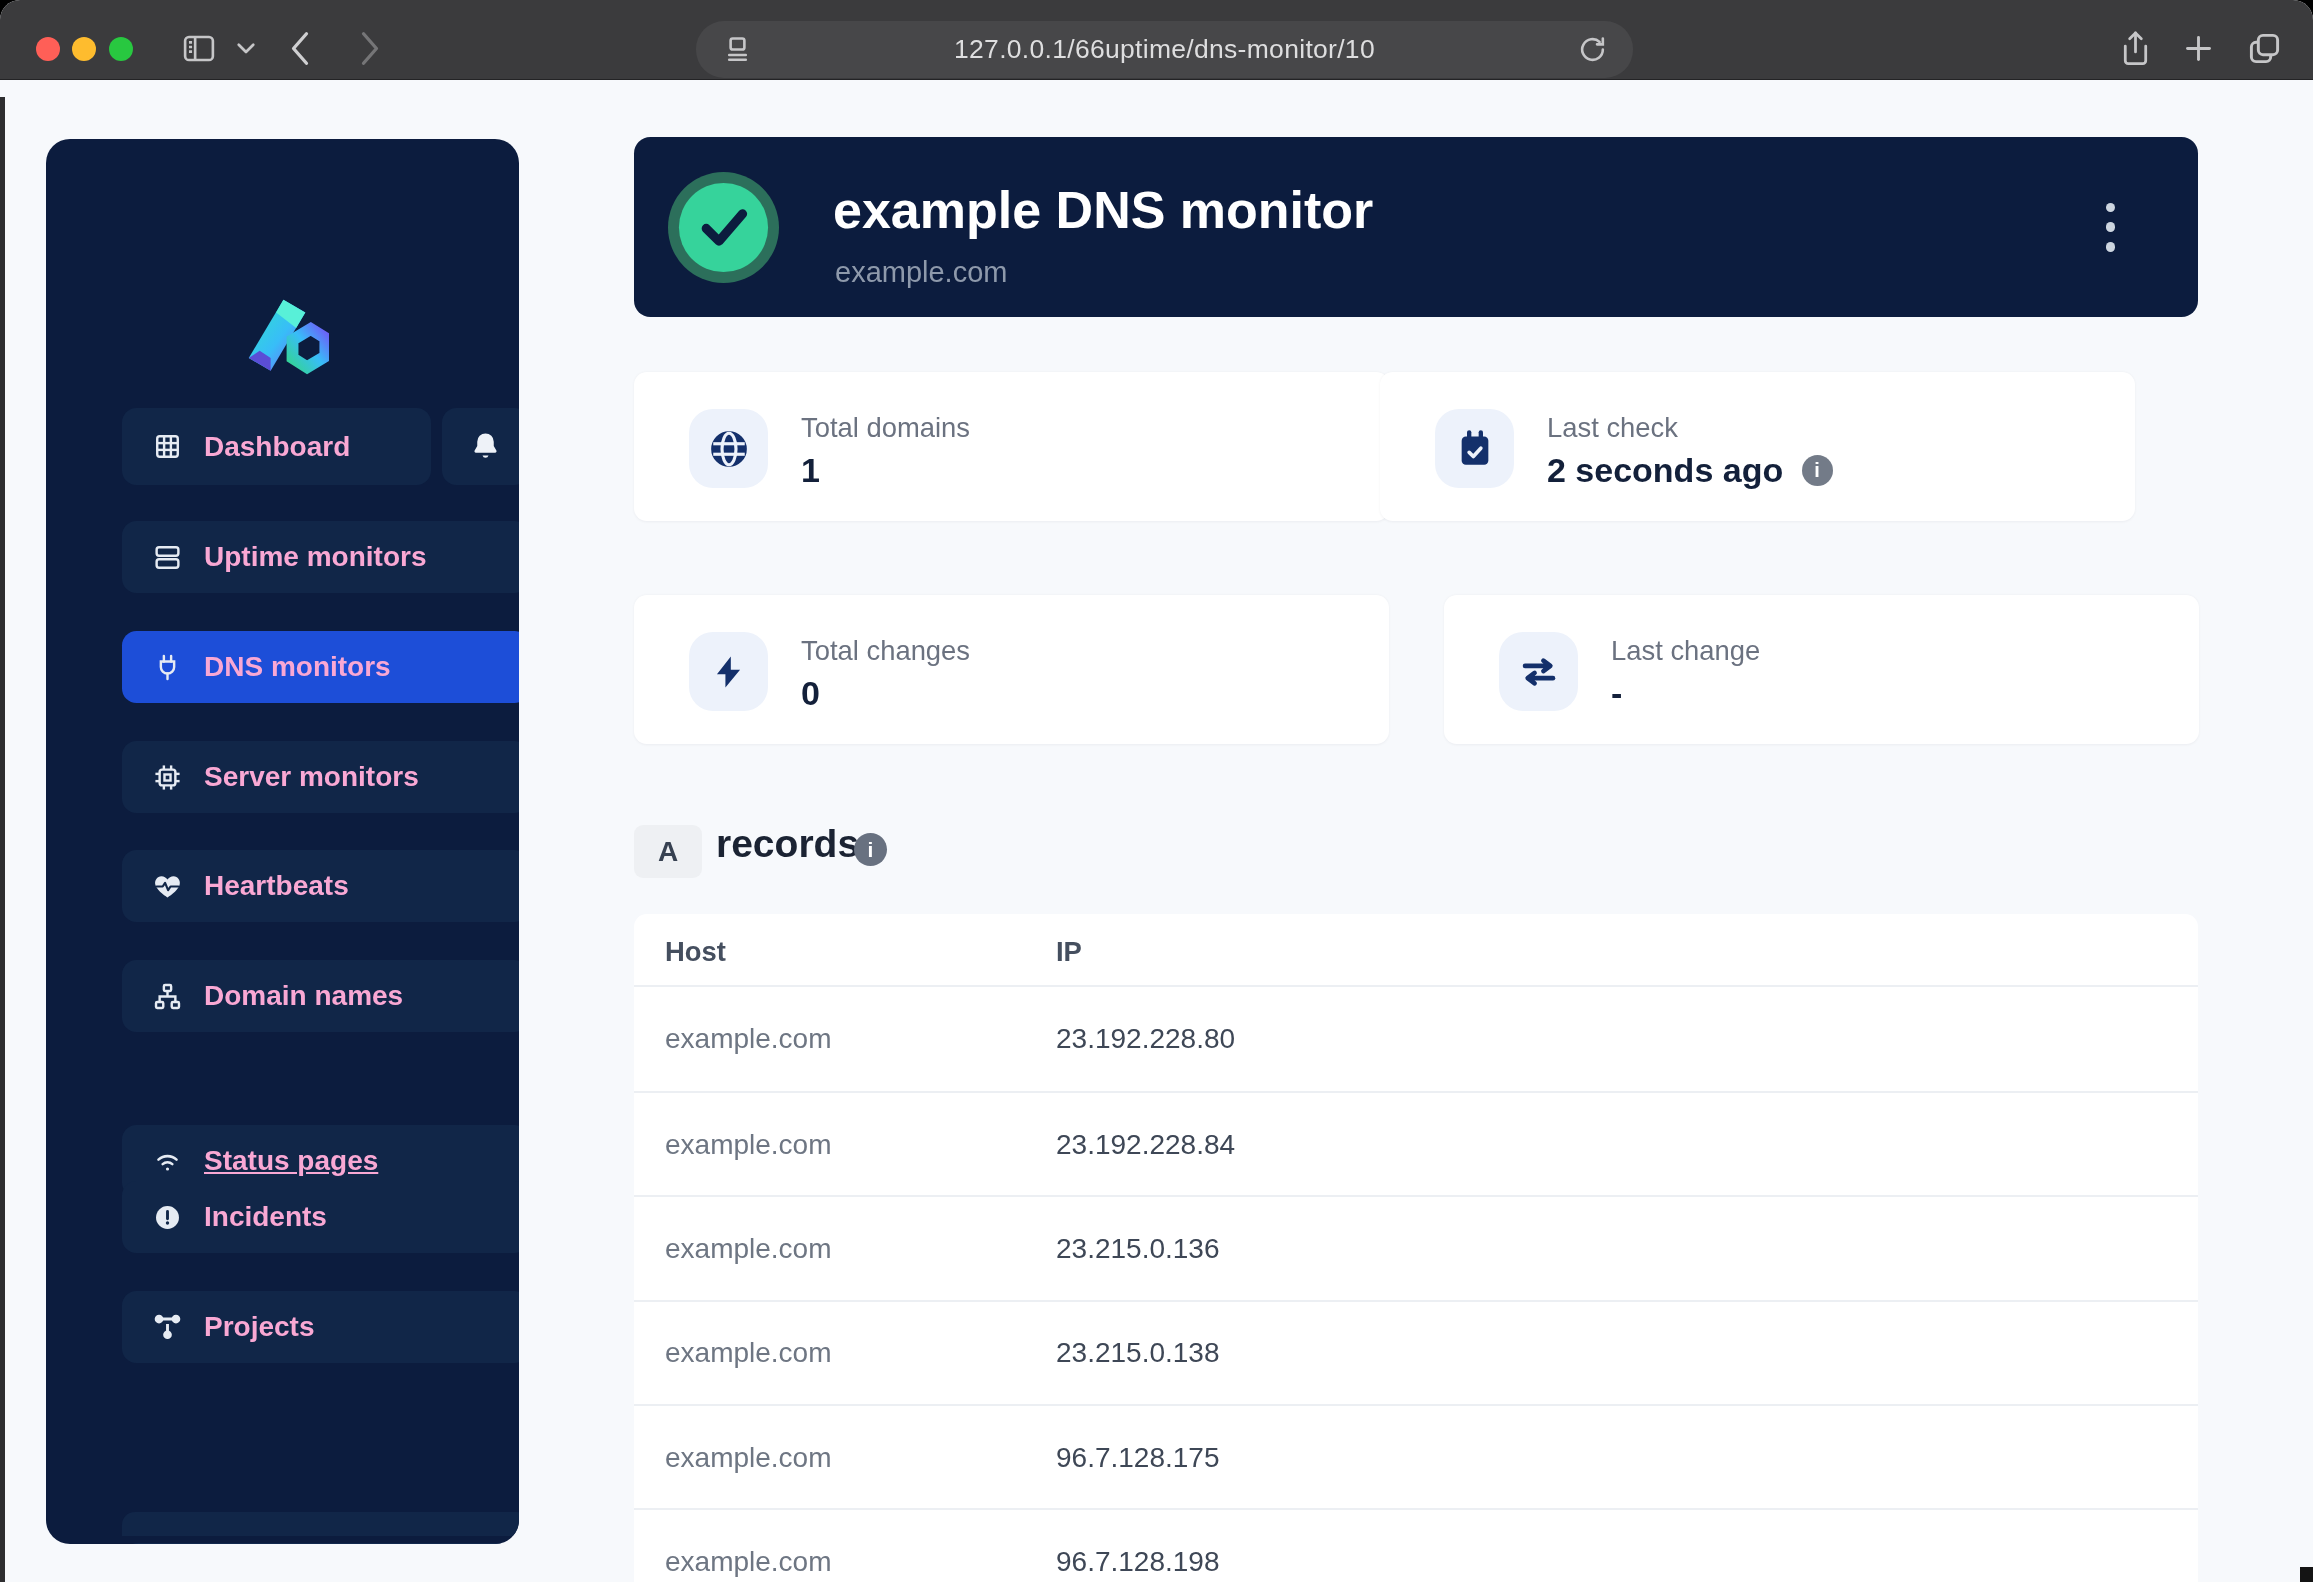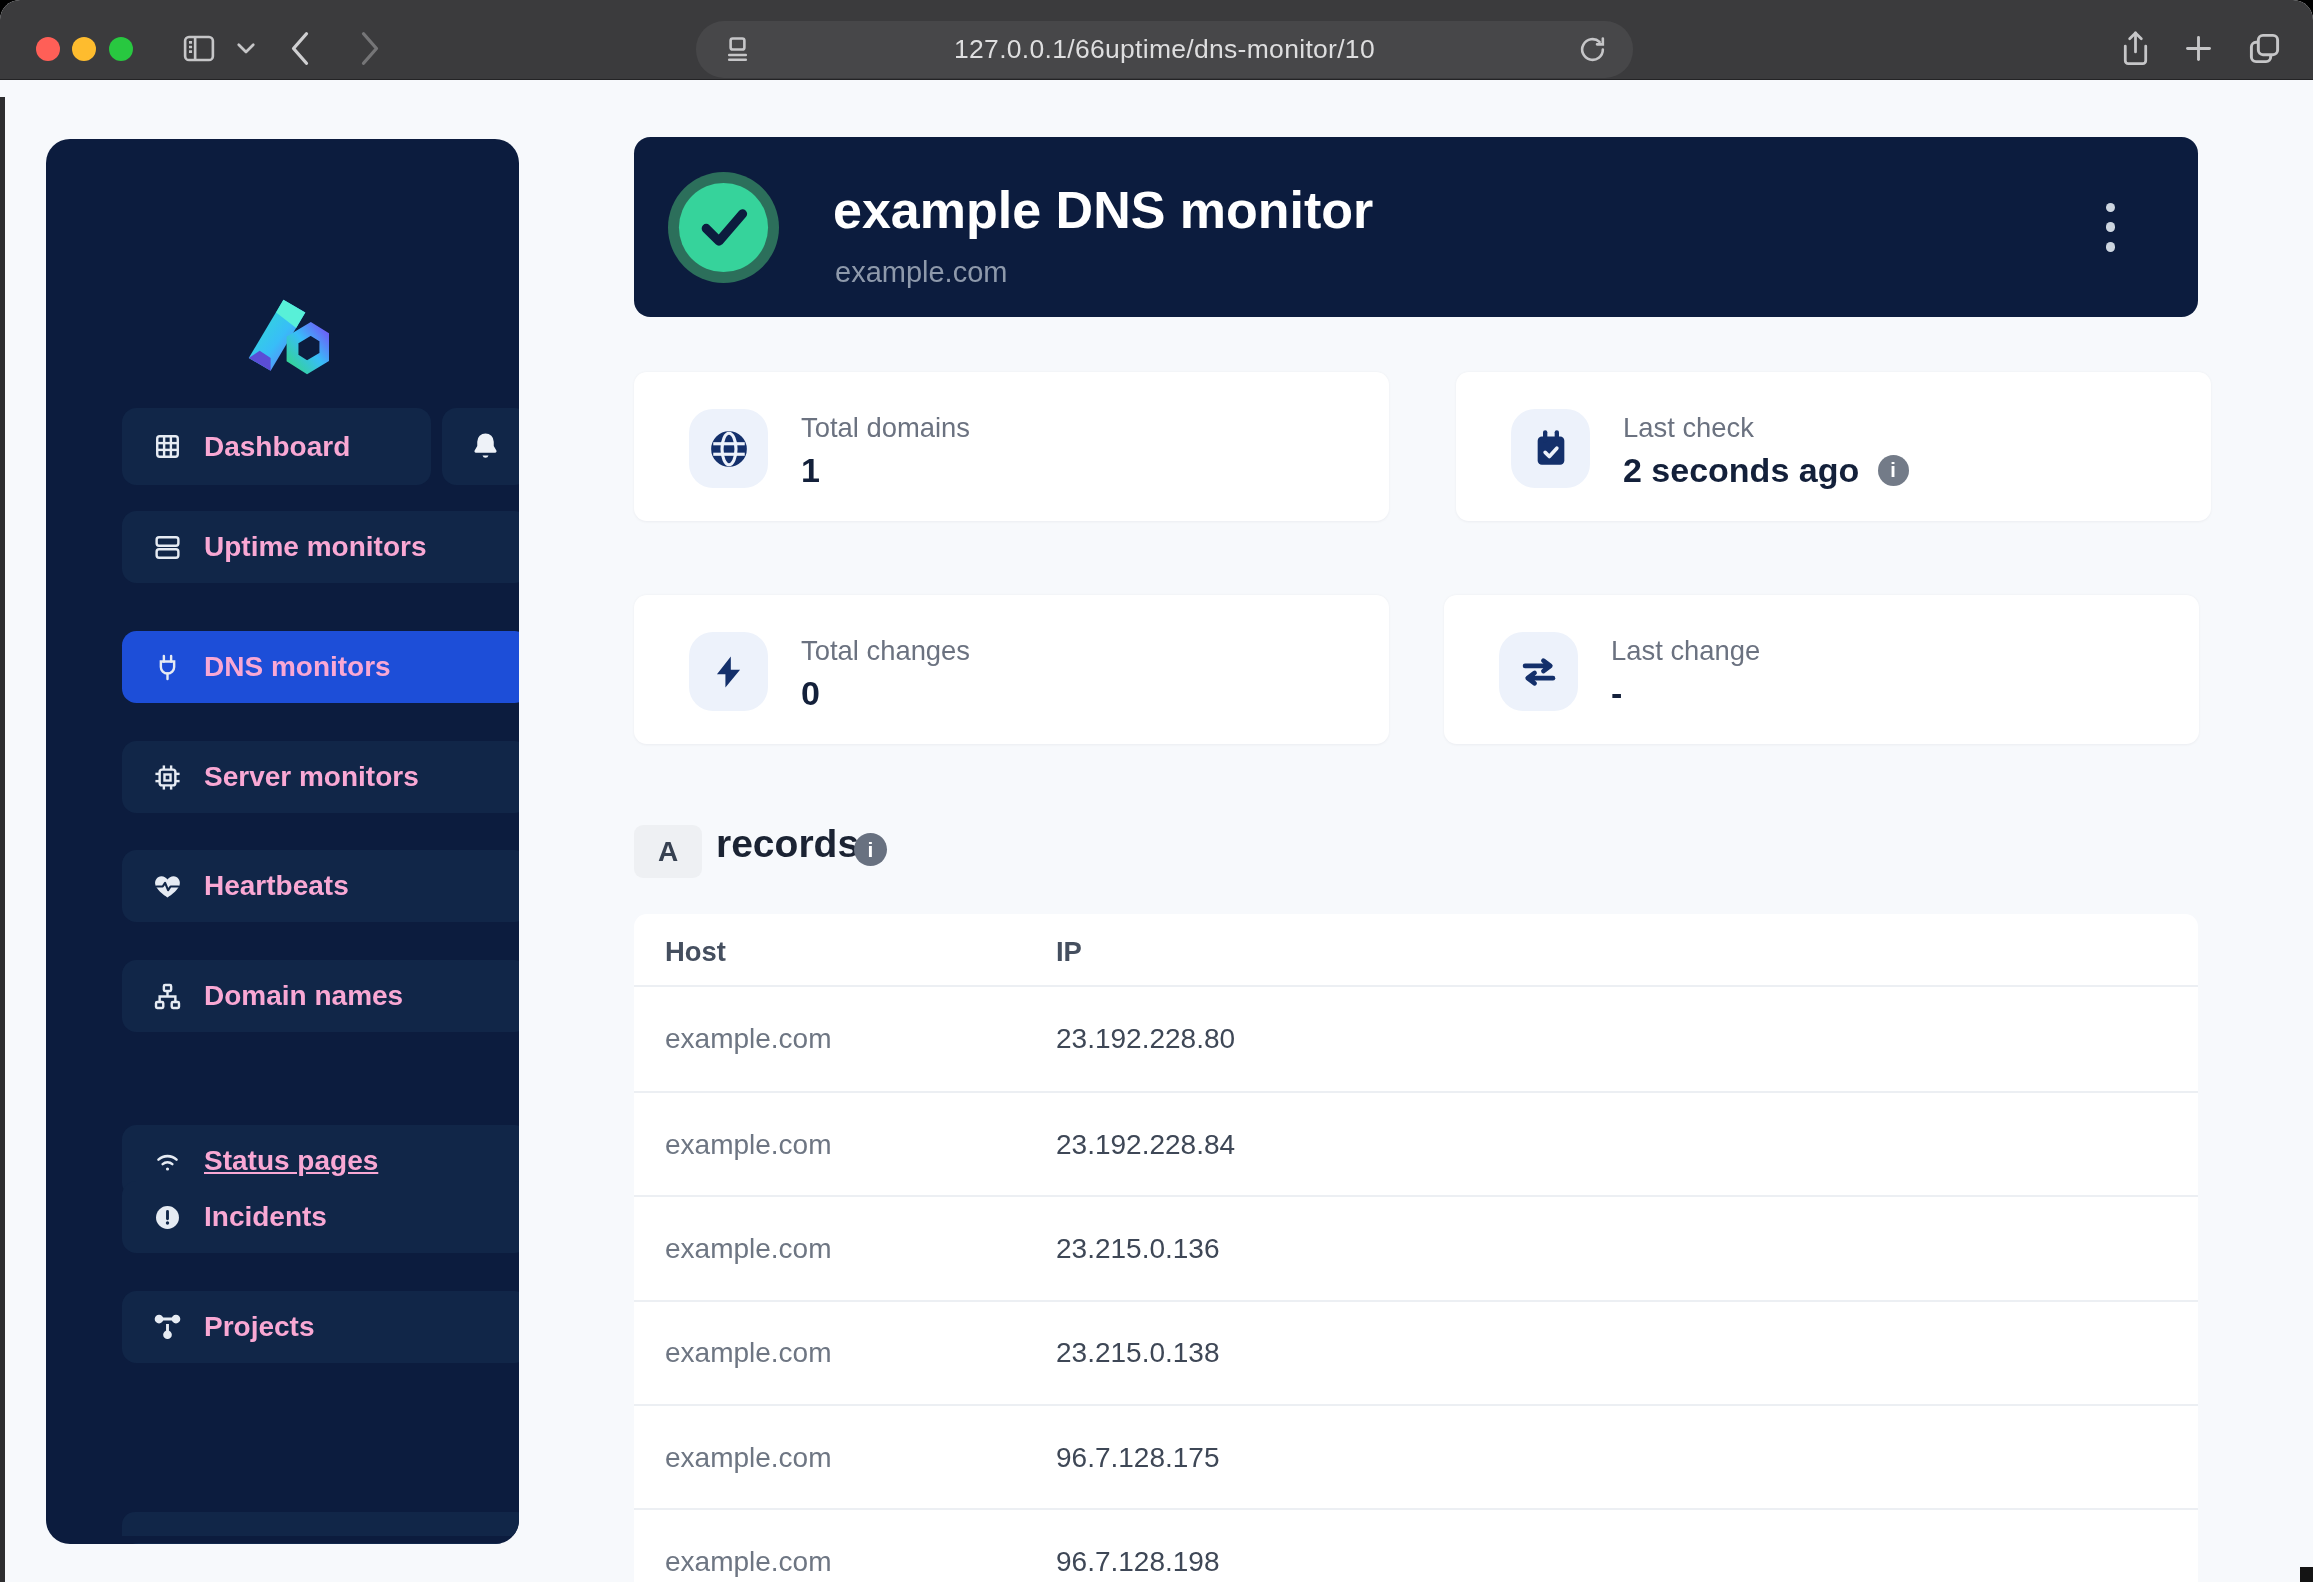--- a/index.html
+++ b/index.html
@@ -176,21 +176,21 @@
       </svg>
       <span>Dashboard</span>
     </div>
     <div class="nav-btn bell-btn">
       <svg width="33" height="33" viewBox="0 0 24 24" fill="#eef2f8">
         <path d="M12 2.5a6 6 0 0 0-6 6v3.2l-1.9 3.2c-.4.7.1 1.6.9 1.6h14c.8 0 1.3-.9.9-1.6L18 11.7V8.5a6 6 0 0 0-6-6z"></path>
         <path d="M9.8 18.5a2.3 2.3 0 0 0 4.4 0z"></path>
       </svg>
     </div>
 
-    <div class="nav-btn item" style="top:372px;">
+    <div class="nav-btn item" style="top:382px;">
       <svg class="nico" viewBox="0 0 24 24" fill="none" stroke="currentColor" stroke-width="2">
         <rect x="3" y="3.5" width="18" height="7" rx="2"></rect>
           <rect x="3" y="13.5" width="18" height="7" rx="2"></rect>
         <line x1="7" y1="7" x2="7.01" y2="7"></line>
           <line x1="7" y1="17" x2="7.01" y2="17"></line>
         <line x1="11" y1="7" x2="11.01" y2="7"></line>
           <line x1="11" y1="17" x2="11.01" y2="17"></line>
       </svg>
       <span>Uptime monitors</span>
     </div>
@@ -289,21 +289,21 @@
         <circle cx="12" cy="12" r="9" fill="currentColor"></circle>
         <ellipse cx="12" cy="12" rx="4" ry="9" stroke="#edf2fb" stroke-width="1.8"></ellipse>
         <line x1="3" y1="9" x2="21" y2="9" stroke="#edf2fb" stroke-width="1.8"></line>
         <line x1="3" y1="15" x2="21" y2="15" stroke="#edf2fb" stroke-width="1.8"></line>
       </svg>
     </div>
     <div class="stat-label">Total domains</div>
     <div class="stat-value">1</div>
   </div>
 
-  <div class="stat-card" style="left:1456px; top:372px;">
+  <div class="stat-card" style="left:1380px; top:372px;">
     <div class="stat-tile">
       <svg width="40" height="42" viewBox="0 0 24 24">
         <rect x="4" y="4.5" width="16" height="17" rx="2.5" fill="currentColor"></rect>
         <line x1="8.5" y1="2" x2="8.5" y2="7" stroke="currentColor" stroke-width="2.6" stroke-linecap="round"></line>
         <line x1="15.5" y1="2" x2="15.5" y2="7" stroke="currentColor" stroke-width="2.6" stroke-linecap="round"></line>
         <polyline points="8.5,14 11,16.5 15.5,11.5" fill="none" stroke="#edf2fb" stroke-width="2.2" stroke-linecap="round" stroke-linejoin="round"></polyline>
       </svg>
     </div>
     <div class="stat-label">Last check</div>
     <div class="stat-value">

